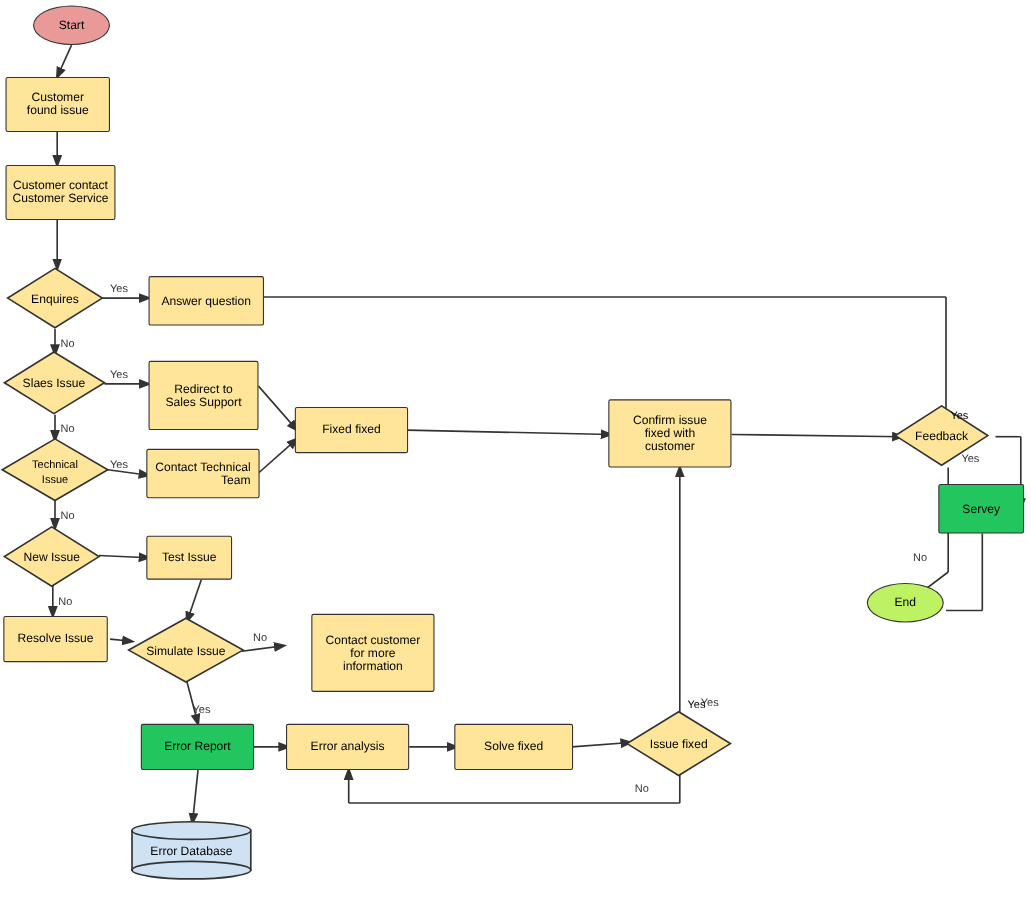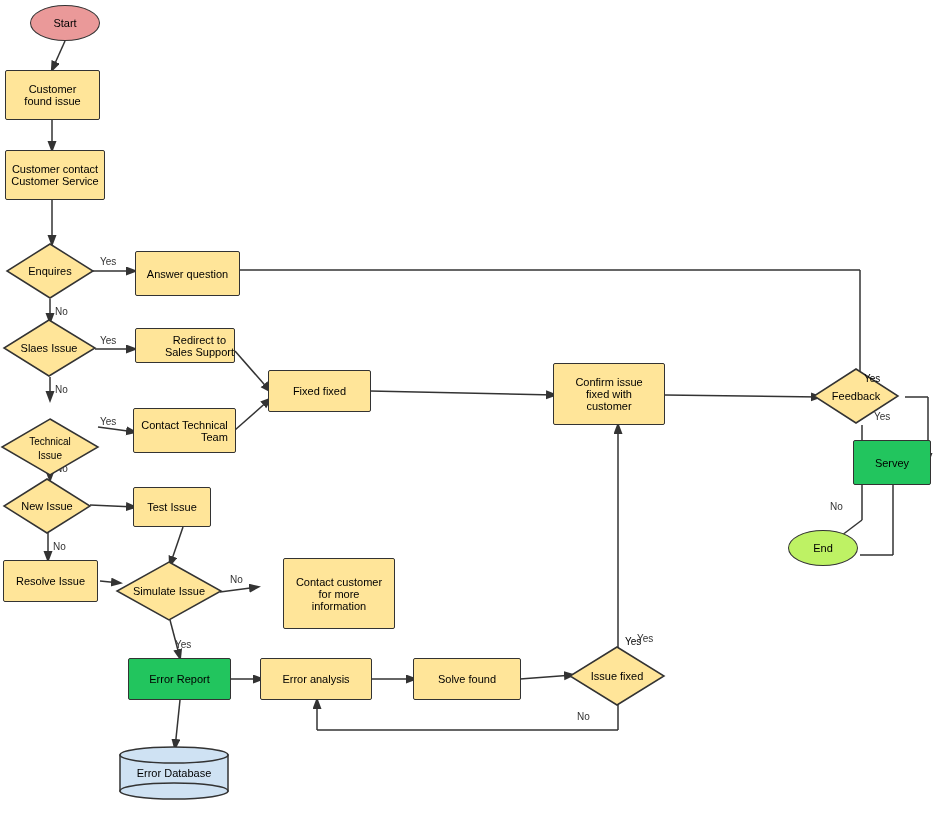--- a/index.html
+++ b/index.html
@@ -161,29 +161,29 @@
   <span>Answer question</span>
 </div>
 
 <div class="node" style="left:2px;top:318px;width:95px;height:60px;">
   <svg width="95" height="60" style="position:absolute;top:0;left:0;">
     <polygon points="47,2 93,30 47,58 2,30" fill="#FFE599" stroke="#333" stroke-width="1.5"></polygon>
     <text x="47" y="34" text-anchor="middle" font-size="11" font-family="Arial">Slaes Issue</text>
   </svg>
 </div>
 
-<div class="node rect-yellow" style="left:135px;top:328px;width:100px;height:35px;justify-content:flex-end;">
+<div class="node rect-yellow" style="left:135px;top:328px;width:100px;height:63px;">
   <span>Redirect to<br>Sales Support</span>
 </div>
 
 <div class="node rect-yellow" style="left:268px;top:370px;width:103px;height:42px;">
   <span>Fixed fixed</span>
 </div>
 
-<div class="node" style="left:0px;top:417px;width:100px;height:60px;">
+<div class="node" style="left:0px;top:397px;width:100px;height:60px;">
   <svg width="100" height="60" style="position:absolute;top:0;left:0;">
     <polygon points="50,2 98,30 50,58 2,30" fill="#FFE599" stroke="#333" stroke-width="1.5"></polygon>
     <text x="50" y="28" text-anchor="middle" font-size="10" font-family="Arial">Technical</text>
     <text x="50" y="42" text-anchor="middle" font-size="10" font-family="Arial">Issue</text>
   </svg>
 </div>
 
 <div class="node rect-yellow" style="left:133px;top:408px;width:103px;height:45px;text-align:right;">
   <span>Contact Technical<br>Team</span>
 </div>
@@ -235,21 +235,21 @@
 
 <div class="node rect-blue" style="left:128px;top:658px;width:103px;height:42px;">
   <span>Error Report</span>
 </div>
 
 <div class="node rect-yellow" style="left:260px;top:658px;width:112px;height:42px;">
   <span>Error analysis</span>
 </div>
 
 <div class="node rect-yellow" style="left:413px;top:658px;width:108px;height:42px;">
-  <span>Solve found</span>
+  <span>Solve fixed</span>
 </div>
 
 <div class="node" style="left:568px;top:645px;width:98px;height:62px;">
   <svg width="98" height="62" style="position:absolute;top:0;left:0;">
     <polygon points="49,2 96,31 49,60 2,31" fill="#FFE599" stroke="#333" stroke-width="1.5"></polygon>
     <text x="49" y="35" text-anchor="middle" font-size="11" font-family="Arial">Issue fixed</text>
   </svg>
 </div>
 
 <div class="node" style="left:118px;top:745px;width:112px;height:52px;">

